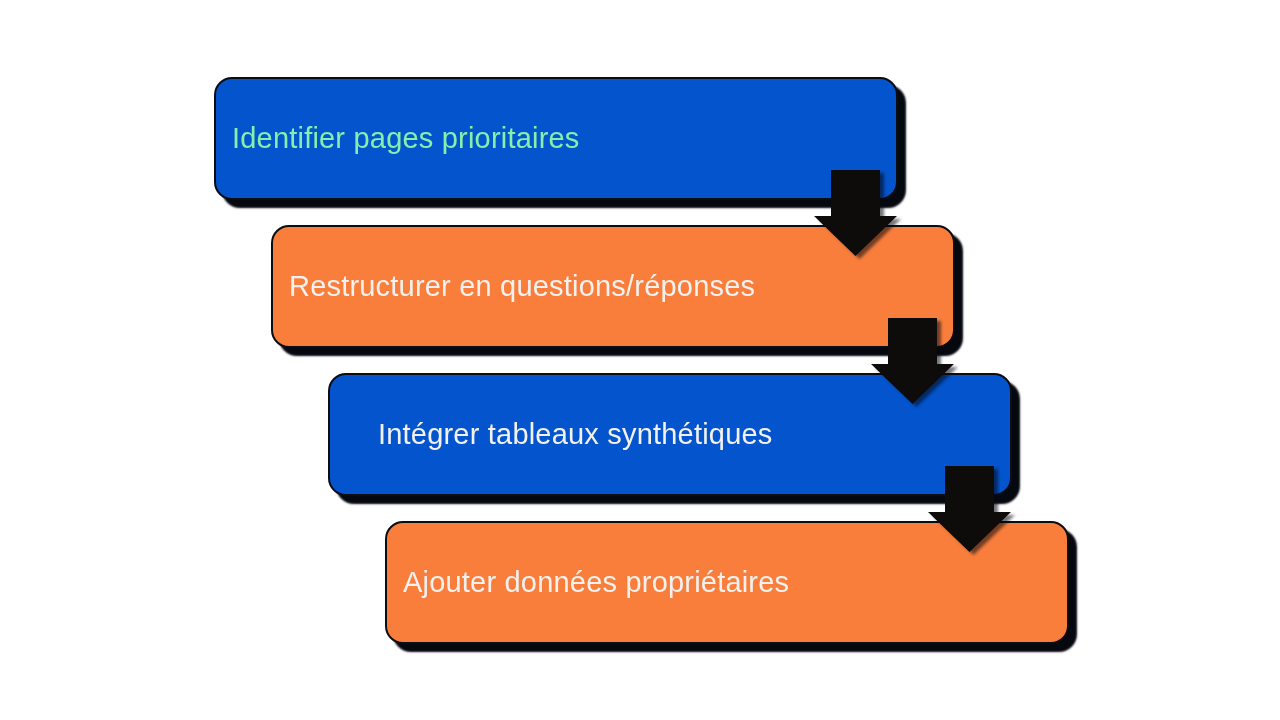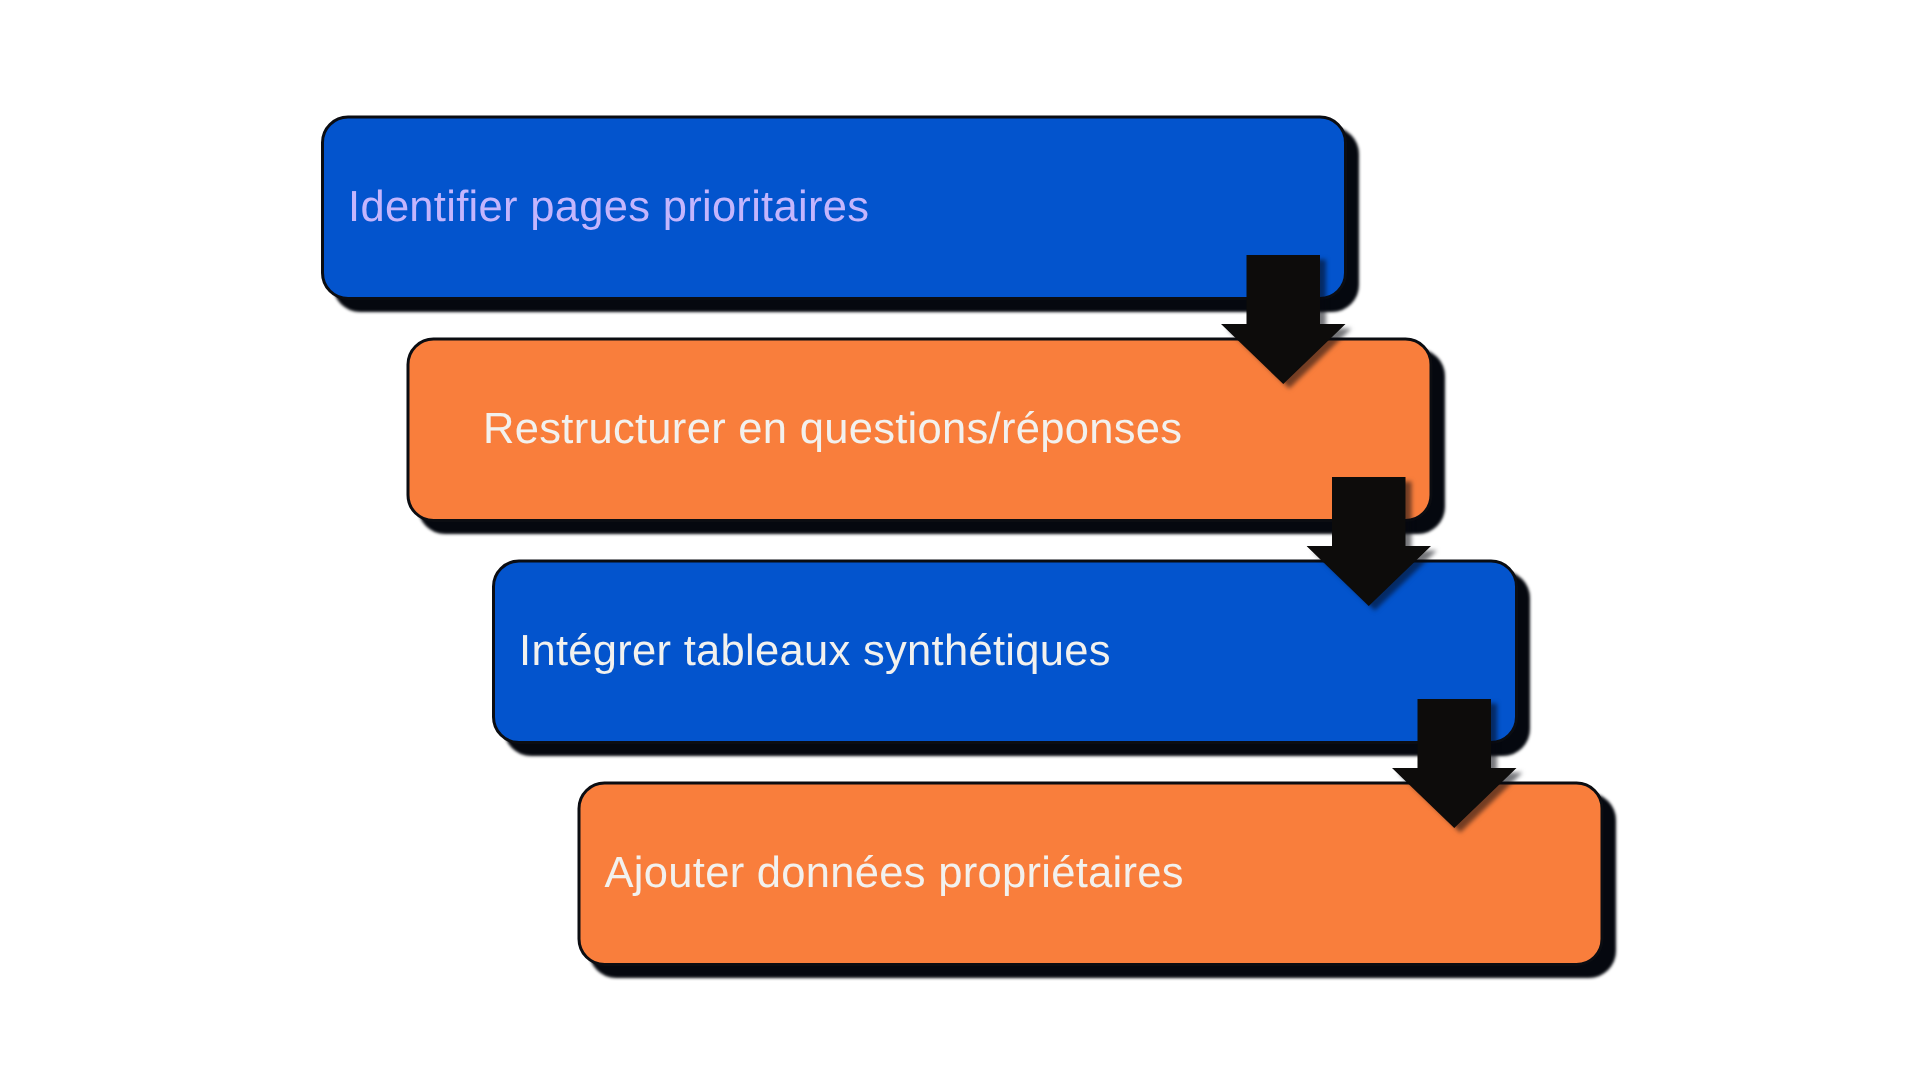--- a/index.html
+++ b/index.html
@@ -51,28 +51,28 @@
   .apos0 { left: 814px; top: 170px; }
   .apos1 { left: 871px; top: 318px; }
   .apos2 { left: 928px; top: 466px; }
 </style>
 </head>
 <body>
 
 <div id="stage">
 
   <div class="step-box pos0" style="background: rgb(3, 84, 205); border-color: rgb(11, 13, 18);">
-    <span class="step-label" style="color: #c4b5fd;">Identifier pages prioritaires</span>
+    <span class="step-label" style="color: #86efac;">Identifier pages prioritaires</span>
   </div>
 
-  <div class="step-box pos1" style="background: rgb(249, 126, 60); border-color: rgb(11, 13, 18); padding-left: 33px;">
+  <div class="step-box pos1" style="background: rgb(249, 126, 60); border-color: rgb(11, 13, 18);">
     <span class="step-label" style="color: rgb(242, 241, 238);">Restructurer en questions/réponses</span>
   </div>
 
-  <div class="step-box pos2" style="background: rgb(3, 84, 205); border-color: rgb(11, 13, 18);">
+  <div class="step-box pos2" style="background: rgb(3, 84, 205); border-color: rgb(11, 13, 18); padding-left: 32px;">
     <span class="step-label" style="color: rgb(242, 241, 238);">Intégrer tableaux synthétiques</span>
   </div>
 
   <div class="step-box pos3" style="background: rgb(249, 126, 60); border-color: rgb(11, 13, 18); align-items: center;">
     <span class="step-label" style="color: rgb(242, 241, 238);">Ajouter données propriétaires</span>
   </div>
 
   <svg class="down-arrow apos0" viewBox="0 0 84 86" xmlns="http://www.w3.org/2000/svg">
     <polygon class="arrow-shape" points="17,0 66,0 66,46 83,46 41.5,86 0,46 17,46" fill="#0d0c0b"></polygon>
   </svg>

